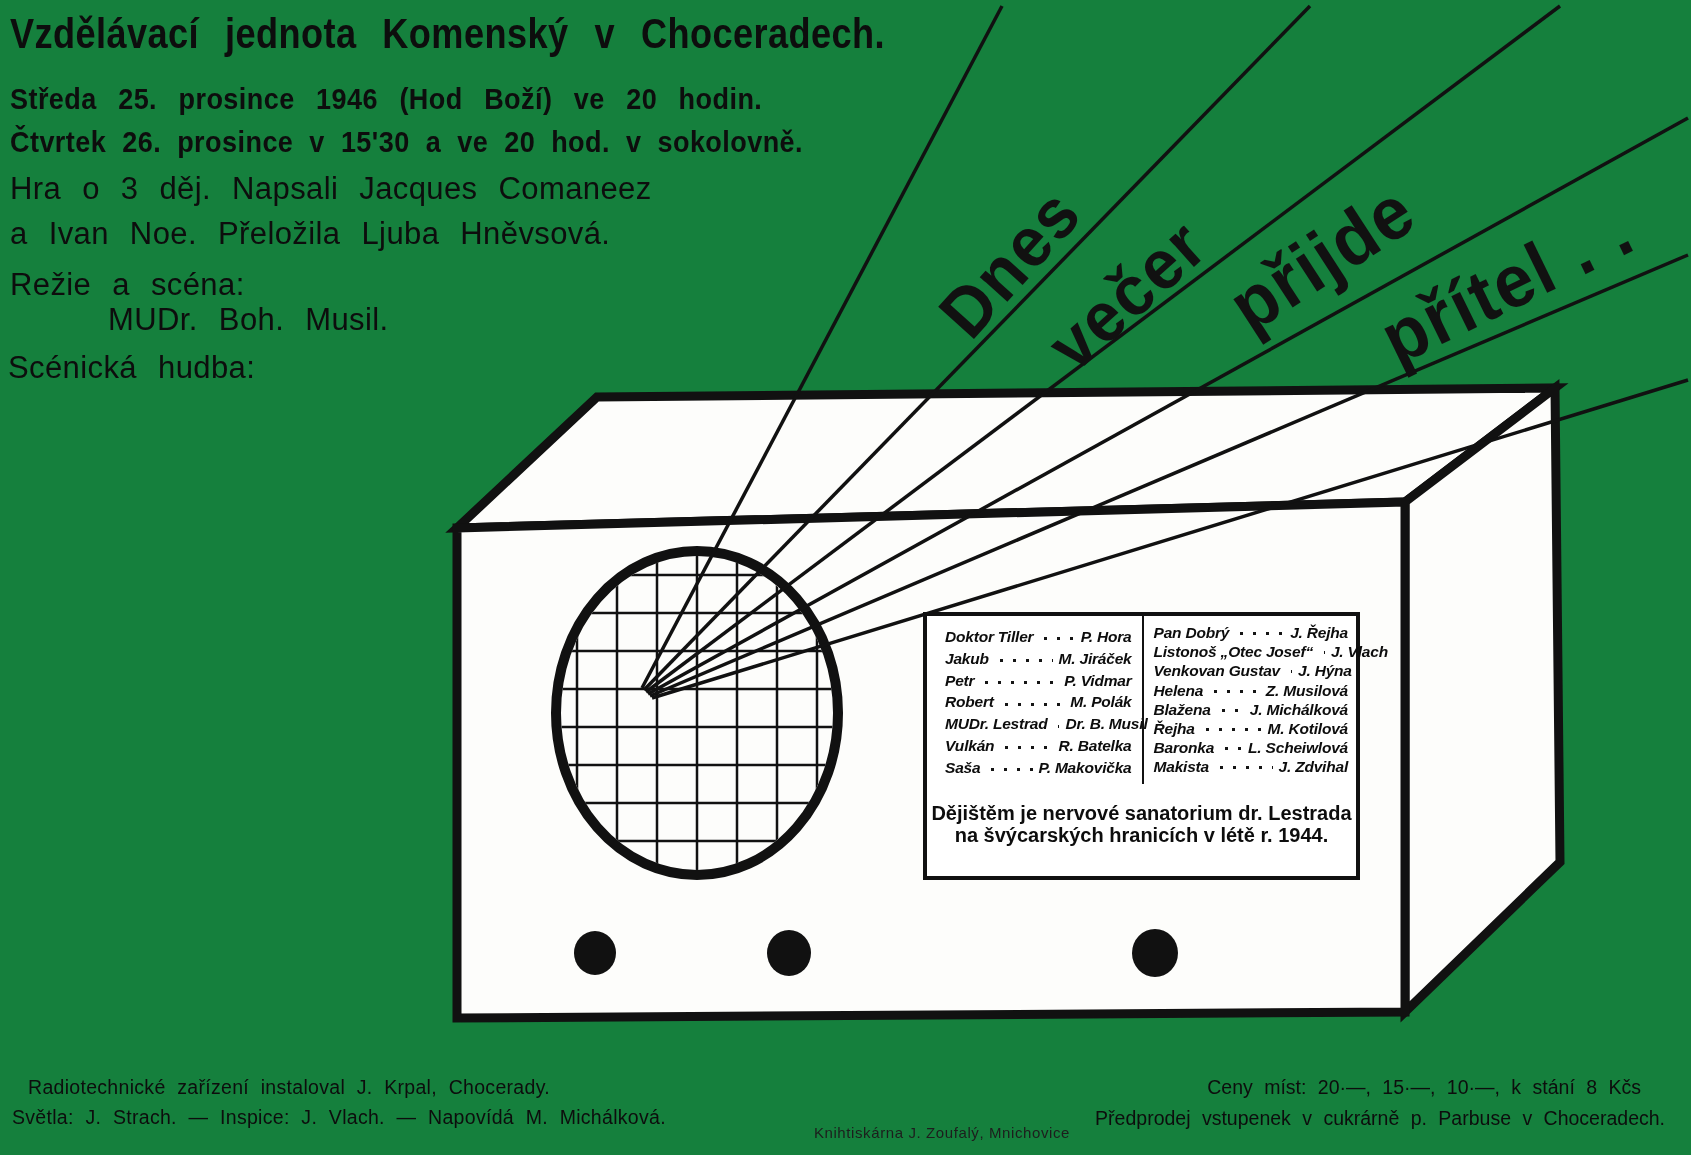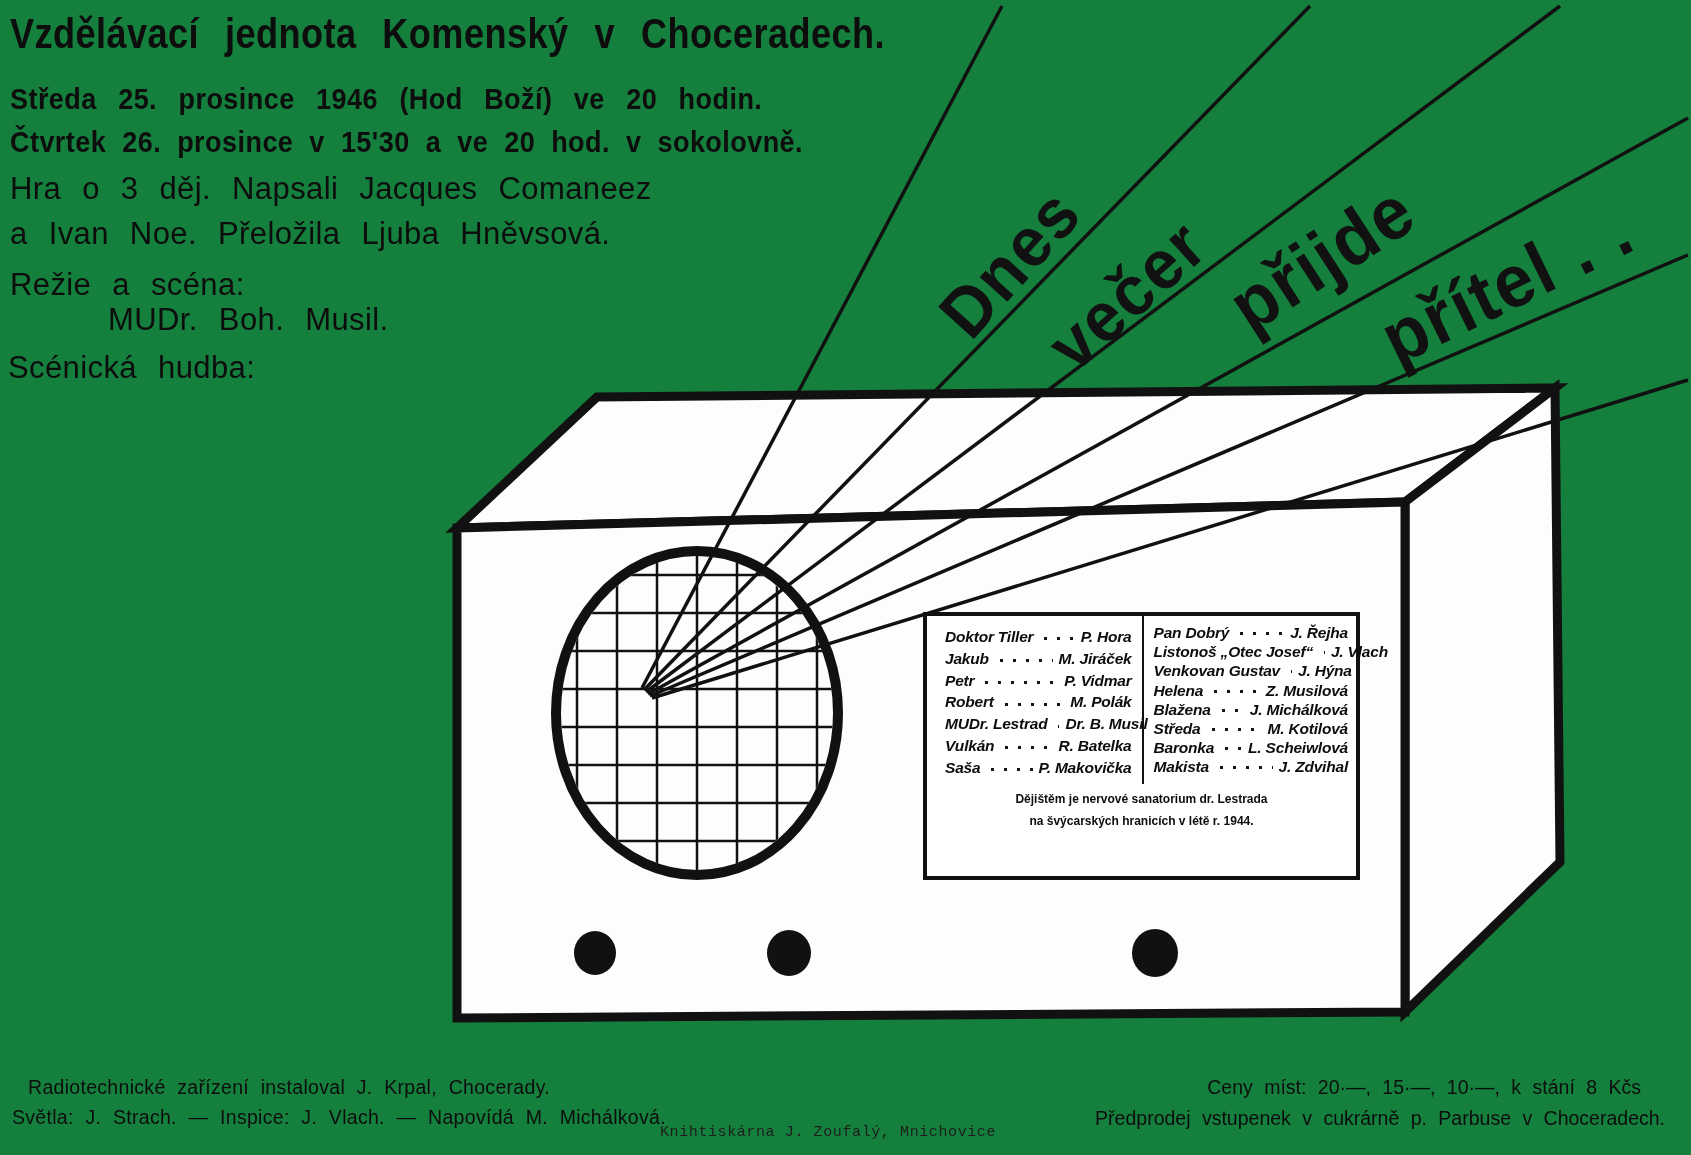--- a/index.html
+++ b/index.html
@@ -49,31 +49,31 @@
   .col-r{padding:8px 8px 0 12px;}
   .crow{display:flex;align-items:baseline;font-weight:700;font-size:15.5px;letter-spacing:-0.2px;}
   .col-l .crow{height:21.8px;}
   .col-r .crow{height:19.2px;}
   .role,.actor{white-space:nowrap;}
   .leader{
     flex:1;min-width:6px;height:3px;align-self:center;margin:0 6px;
     background-image:radial-gradient(circle,#151515 1.5px,transparent 1.7px);
     background-size:13px 3px;background-repeat:repeat-x;background-position:left center;
   }
-  .cast-note{margin-top:4px;text-align:center;font-weight:700;font-size:12px;line-height:22px;}
+  .cast-note{margin-top:18px;text-align:center;font-weight:700;font-size:20px;line-height:22px;}
 
   
   .f-left1{left:0;top:1076px;font-size:19.5px;word-spacing:6px;letter-spacing:.3px;margin-left:28px;}
   .f-left2{left:12px;top:1106px;font-size:19.5px;word-spacing:6px;letter-spacing:.3px;}
   .f-right{right:26px;text-align:right;}
   .f-right1{top:1076px;font-size:19.5px;word-spacing:6px;padding-right:24px;}
   .f-right2{top:1107px;font-size:19.5px;word-spacing:6px;text-align:center;}
   .printer{
-    left:660px;top:1124px;width:410px;text-align:left;font-size:15px;
-    font-family:Liberation Mono, monospace;color:#1d1d1d;letter-spacing:.6px;white-space:nowrap;
+    left:660px;top:1124px;width:410px;text-align:right;font-size:15px;
+    font-family:Liberation Sans, sans-serif;color:#1d1d1d;letter-spacing:.6px;white-space:nowrap;
   }
 </style>
 </head>
 <body>
 
 <div class="poster">
 
   <svg class="radio-art" width="1691" height="1155" viewBox="0 0 1691 1155">
     <defs>
       <clipPath id="dialclip">
@@ -198,21 +198,21 @@
             <span class="role">Helena</span>
             <span class="leader"></span>
             <span class="actor">Z. Musilová</span>
           </div>
         <div class="crow">
             <span class="role">Blažena</span>
             <span class="leader"></span>
             <span class="actor">J. Michálková</span>
           </div>
         <div class="crow">
-            <span class="role">Středa</span>
+            <span class="role">Řejha</span>
             <span class="leader"></span>
             <span class="actor">M. Kotilová</span>
           </div>
         <div class="crow">
             <span class="role">Baronka</span>
             <span class="leader"></span>
             <span class="actor">L. Scheiwlová</span>
           </div>
         <div class="crow">
             <span class="role">Makista</span>

